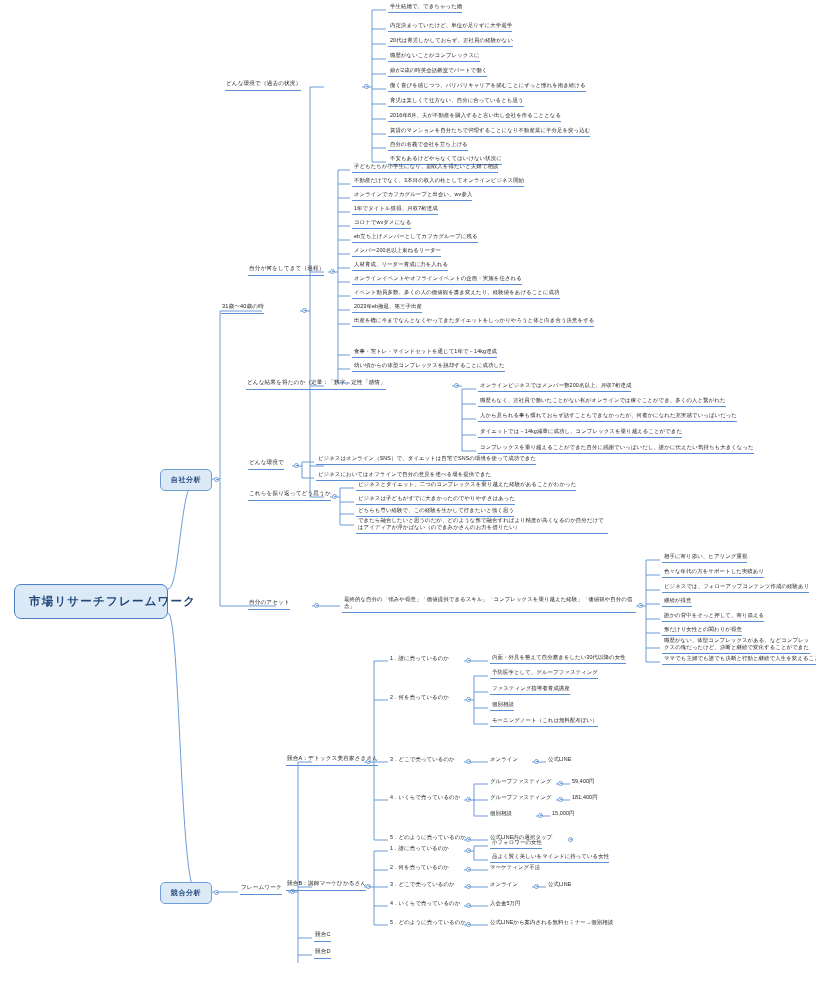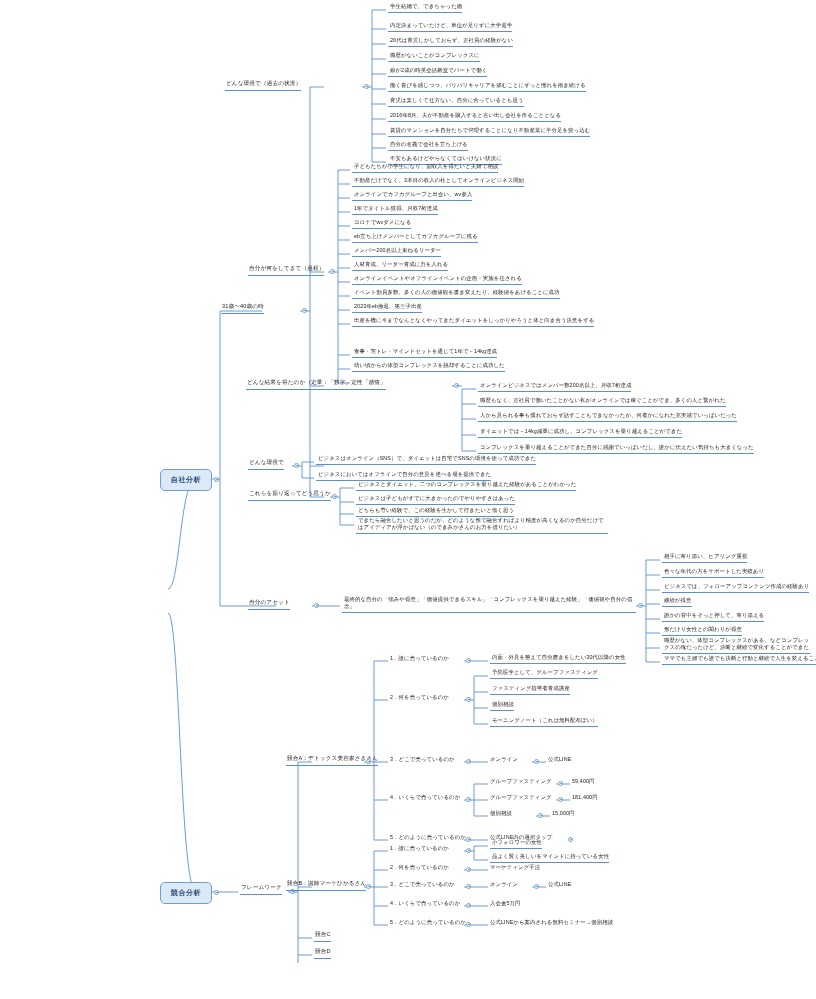--- a/index.html
+++ b/index.html
@@ -266,20 +266,21 @@
       <path d="M532 887 L 546 887"></path>
 
       <path d="M464 906 L 474 906"></path>
       <path d="M474 906 L 488 906"></path>
 
       <path d="M464 925 L 474 925"></path>
       <path d="M474 925 L 488 925"></path>
     </g>
   </svg>
 
+  <div class="node root-node" style="left:14px; top:584px; width:154px;">市場リサーチフレームワーク</div>
 
   <div class="node lvl1-node" style="left:160px; top:469px; width:52px;">自社分析</div>
   <div class="handle" style="left:214px; top:477px;"></div>
 
   <div class="node lvl1-node" style="left:160px; top:882px; width:52px;">競合分析</div>
   <div class="handle" style="left:214px; top:890px;"></div>
 
   <div class="node lvl2" style="left:221px; top:303px;">31歳〜40歳の時</div>
   <div class="handle" style="left:302px; top:308px;"></div>
 

